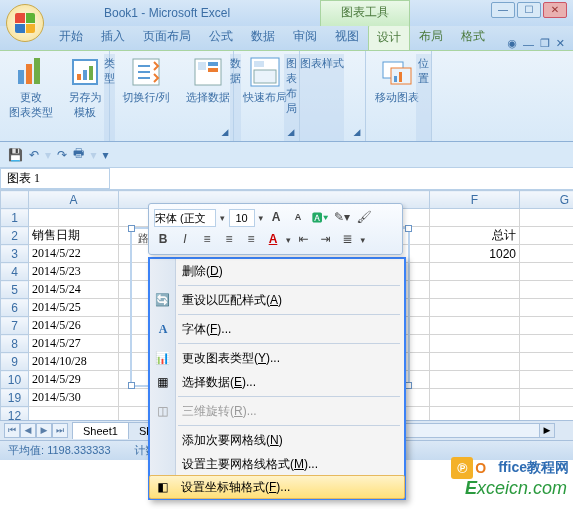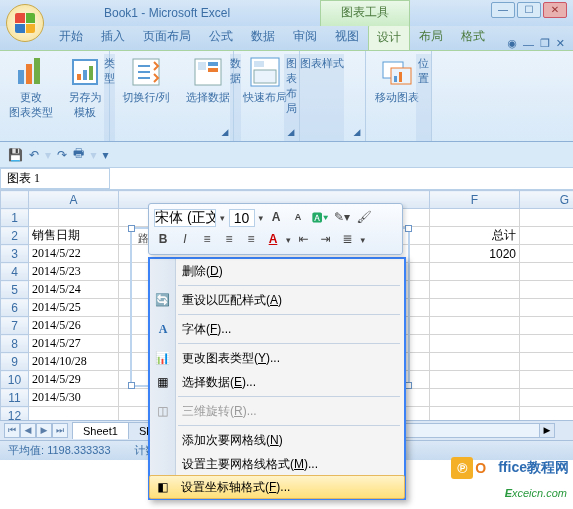--- a/index.html
+++ b/index.html
@@ -39,21 +39,21 @@
 .qat span.sep { color:#b8d0e8; }
 
 
 .nfrow { display:flex; border-bottom:1px solid #b8d0e8; }
 .namebox { width:110px; border:1px solid #b8d0e8; padding:2px 6px; font-size:12px; font-family:SimSun; }
 .formulabar { flex:1; }
 
 
 .minitb { position:absolute; left:148px; top:203px; width:255px; background:linear-gradient(#fafcff,#e7f0fa); border:1px solid #a0bbd9; border-radius:3px; padding:3px 5px; font-size:12px; color:#444; z-index:60; box-shadow:2px 2px 4px rgba(0,0,0,.15); }
 .minitb .row { display:flex; align-items:center; gap:4px; height:22px; }
-.minitb select, .minitb input { font-size:14px; border:1px solid #b8d0e8; height:18px; }
+.minitb select, .minitb input { font-size:11px; border:1px solid #b8d0e8; height:18px; }
 .mt-btn { width:18px; height:18px; text-align:center; line-height:17px; border-radius:2px; cursor:pointer; }
 
 
 .ctxmenu { position:absolute; left:148px; top:257px; width:258px; background:#f4f4f4; border:2px solid #3b82f6; box-shadow:3px 3px 6px rgba(0,0,0,.3); font-size:12px; z-index:55; }
 .ctxmenu .iconcol { position:absolute; left:0; top:0; bottom:0; width:26px; background:linear-gradient(90deg,#e9eef5,#dde7f2); border-right:1px solid #c5d2e2; }
 .ctxmenu .items { position:relative; }
 .ctxitem { display:flex; align-items:center; height:24px; padding-left:32px; padding-right:8px; position:relative; cursor:pointer; }
 .ctxitem .lbl u { text-decoration:underline; }
 .ctxitem.disabled { color:#9a9a9a; }
 .ctxitem.hover { background:linear-gradient(#fff3c9,#ffe07a); border:1px solid #e6b95e; border-radius:2px; margin:-1px; padding-left:31px; }
@@ -80,21 +80,21 @@
 .hscroll span { width:15px; text-align:center; font-size:9px; line-height:13px; background:#dce8f5; border-right:1px solid #a8c0dc; }
 .hscroll span:last-child { border-left:1px solid #a8c0dc; border-right:none; margin-left:auto; }
 
 .status { height:20px; background:linear-gradient(#dbe8f6,#c7dbf0); border-top:1px solid #a8c0dc; font-size:11px; color:#3b6ea5; display:flex; align-items:center; padding:0 8px; gap:24px; }
 
 
 .wm1 { position:absolute; right:4px; bottom:30px; font-size:14px; font-weight:bold; z-index:90; display:flex; align-items:center; }
 .wm1 .o { color:#e87b1c; }
 .wm1 .rest { color:#2f6db3;margin-left:12px; }
 .wm1 .badge { width:22px; height:22px; background:#f4b128; border-radius:3px; margin-right:2px; display:inline-flex; align-items:center; justify-content:center; color:#fff; font-size:14px; }
-.wm2 { position:absolute; right:6px; bottom:10px; font-size:11px; font-style:italic; z-index:90; }
+.wm2 { position:absolute; right:6px; bottom:10px; font-size:18px; font-style:italic; z-index:90; }
 .wm2 .e { color:#2a9a3e; font-weight:bold; }
 .wm2 .rest { color:#2a9a3e; }
 
 
 svg { display:block; }
 </style>
 </head>
 <body>
 
 <div class="titlebar">
@@ -319,21 +319,21 @@
           <td></td>
         </tr>
         <tr>
           <th class="rowh">10</th>
   <td class="lbl">2014/5/29</td>
           <td colspan="4"></td>
           <td></td>
           <td></td>
         </tr>
         <tr>
-          <th class="rowh">11</th>
+          <th class="rowh">19</th>
   <td class="lbl">2014/5/30</td>
           <td colspan="4"></td>
           <td></td>
           <td></td>
         </tr>
         <tr>
           <th class="rowh">12</th>
   <td class="lbl"></td>
           <td colspan="4"></td>
           <td></td>

